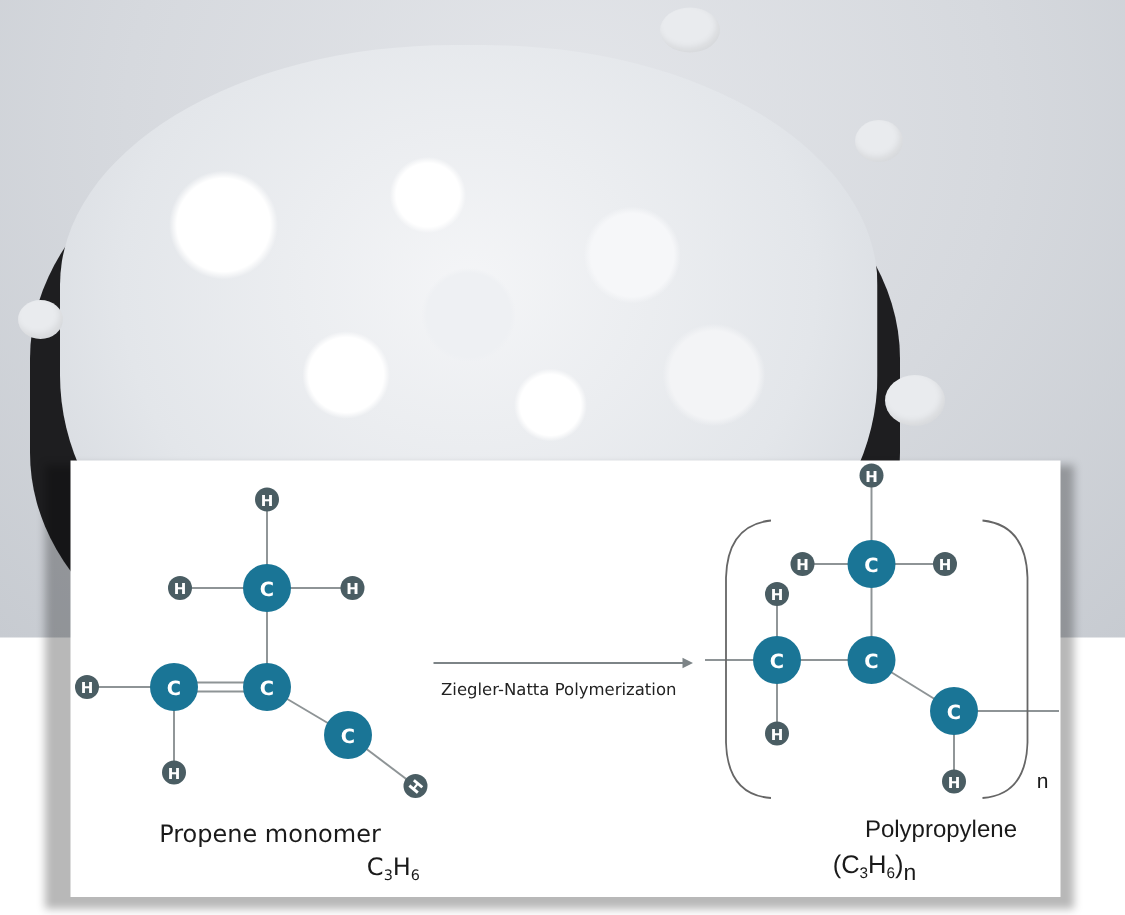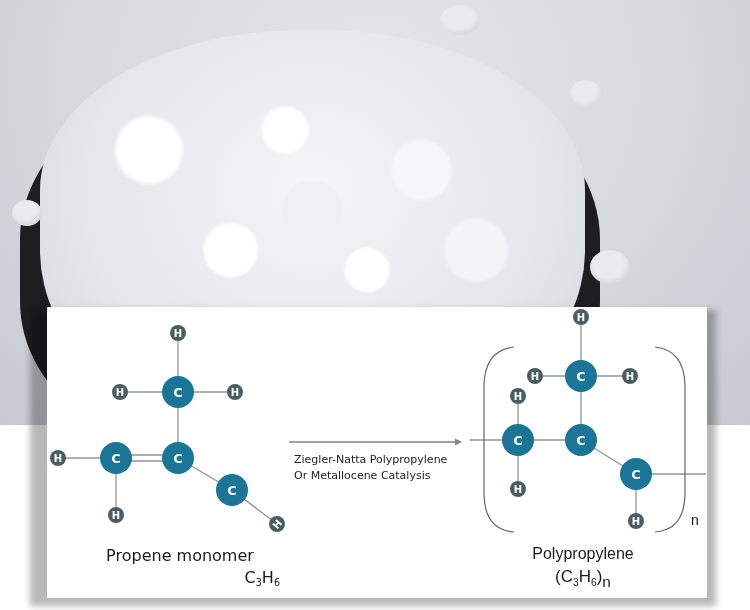--- a/index.html
+++ b/index.html
@@ -157,23 +157,22 @@
         <text x="518" y="493" font-size="10" fill="#fff">H</text>
       </g>
     <g>
         <circle cx="636" cy="521" r="8" fill="#4a5d63"></circle>
         <text x="636" y="525" font-size="10" fill="#fff">H</text>
       </g>
   </g>
 </svg>
 
 <div class="reaction">
-  <div>Ziegler-Natta Polypropylene</div>
-  <div>Or Metallocene Catalysis</div>
+  <div>Ziegler-Natta Polymerization</div>
 </div>
 
 <div class="label" style="left:80px;top:546px;width:200px;font-size:16px;text-align:center;">Propene monomer</div>
 <div class="label" style="left:80px;top:568px;width:200px;font-size:16px;text-align:right;"><span>C</span><sub>3</sub><span>H</span><sub>6</sub></div>
 
 <div class="label" style="left:688px;top:512px;width:14px;font-size:14px;font-family:'Liberation Sans',sans-serif;">n</div>
 
-<div class="label" style="left:488px;top:545px;width:190px;font-size:16px;font-family:'Liberation Sans',sans-serif;">Polypropylene</div>
+<div class="label" style="left:488px;top:545px;width:190px;font-size:16px;font-family:'Liberation Sans',sans-serif;text-align:right;">Polypropylene</div>
 <div class="label" style="left:488px;top:567px;width:190px;font-size:17px;font-family:Liberation Sans, sans-serif;"><span>(</span><span>C</span><sub>3</sub><span>H</span><sub>6</sub><span>)</span><sub style="font-size:90%;vertical-align:-0.3em;">n</sub></div>
 
 </body></html>

